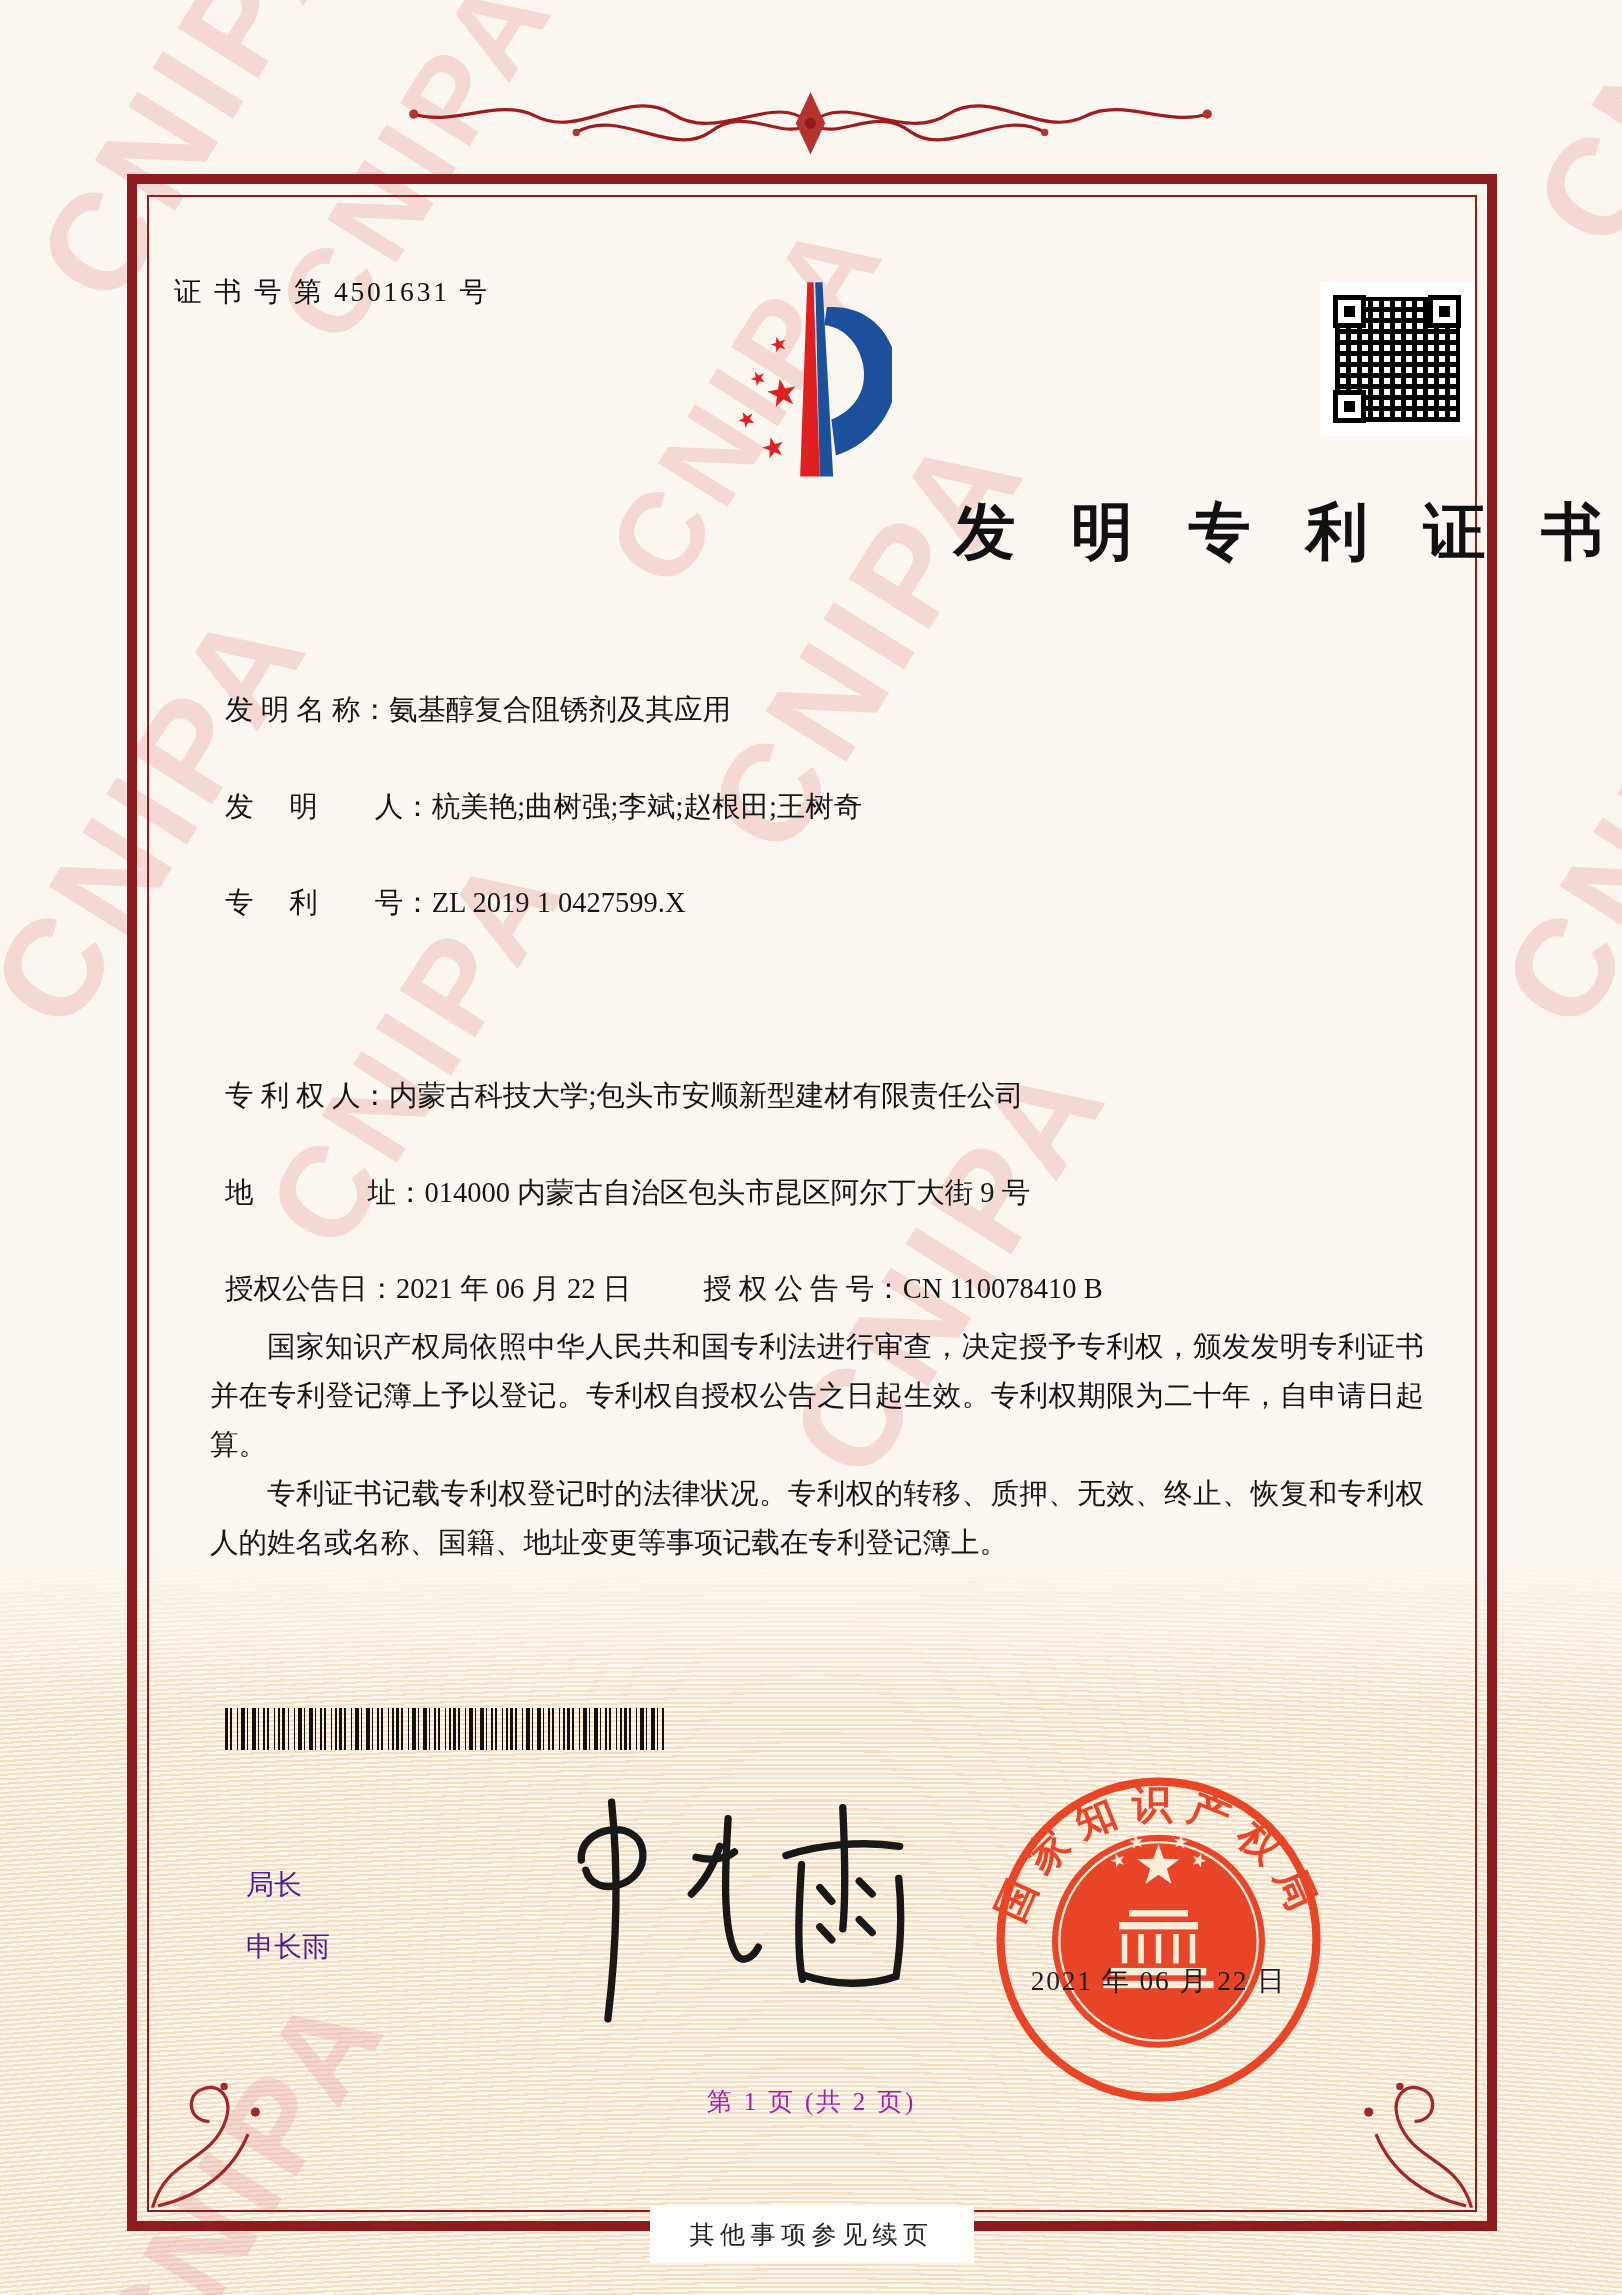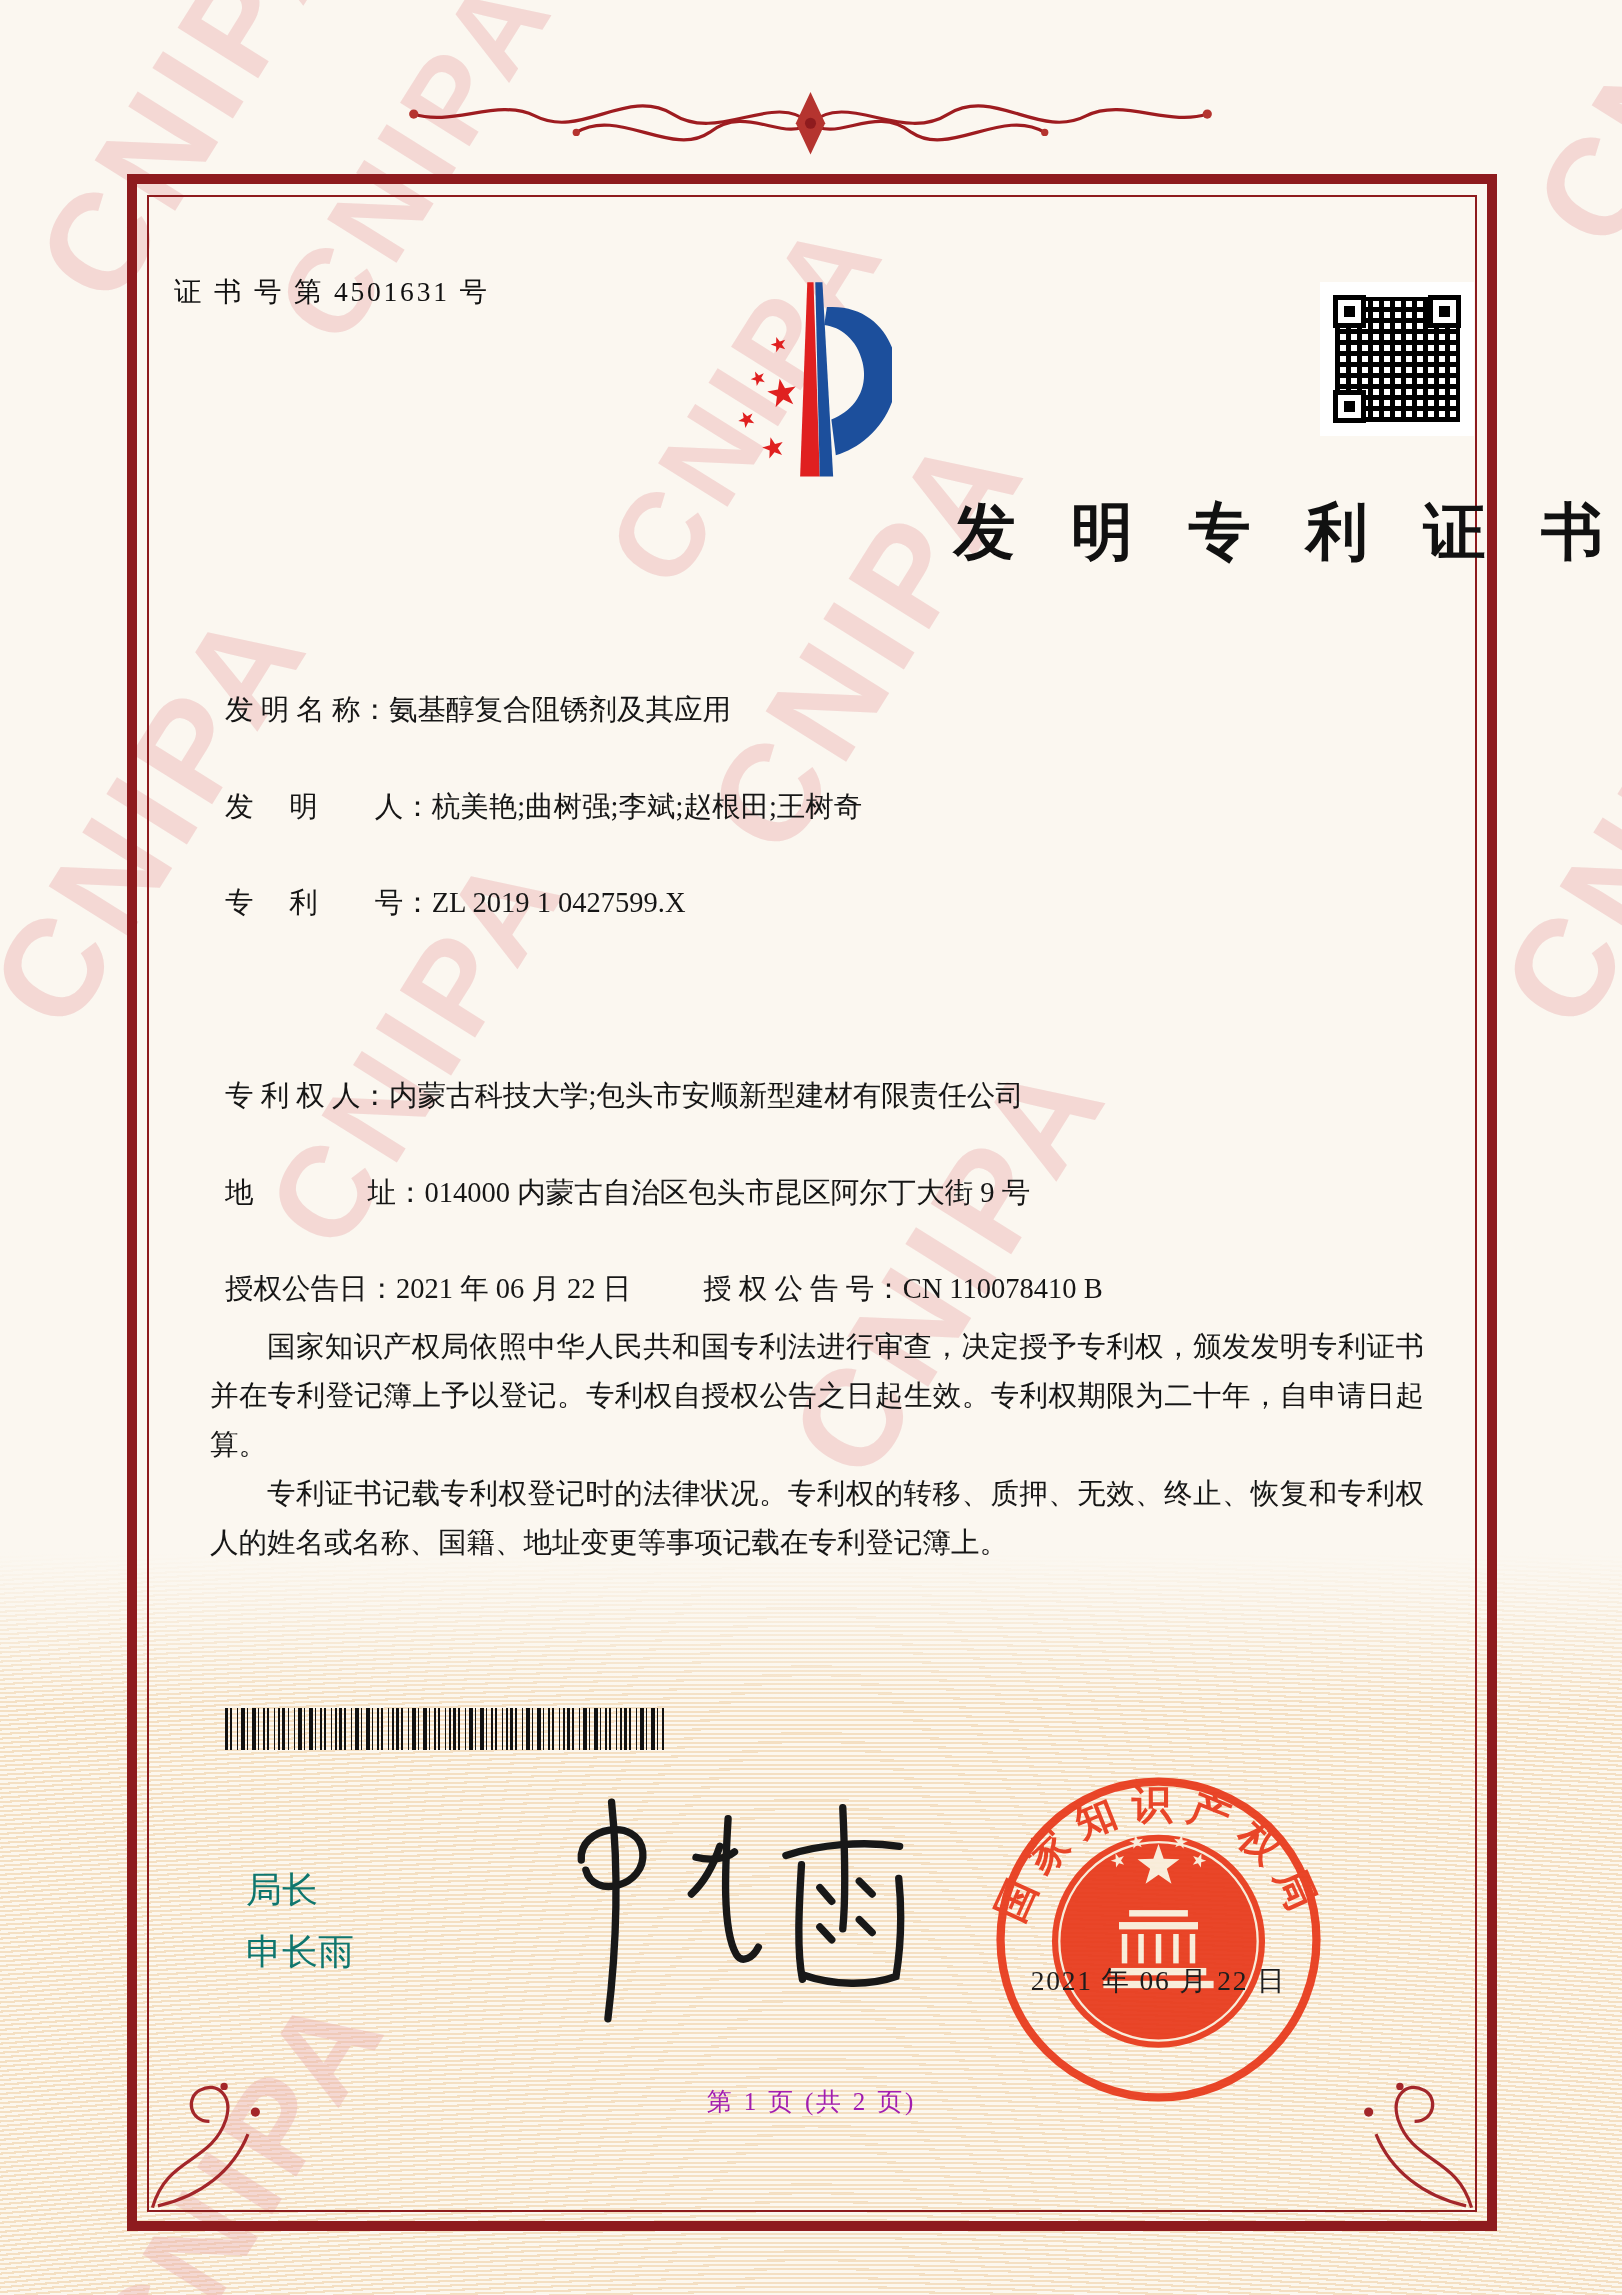--- a/index.html
+++ b/index.html
@@ -76,21 +76,21 @@
       #111 0 2.8px, transparent 2.8px 5.5px, #111 5.5px 7.3px, transparent 7.3px 12px,
       #111 12px 13px, transparent 13px 15.6px, #111 15.6px 20px, transparent 20px 22px,
       #111 22px 23px, transparent 23px 27.5px, #111 27.5px 31px, transparent 31px 33px,
       #111 33px 34px, transparent 34px 38px, #111 38px 40px, transparent 40px 42px,
       #111 42px 44px, transparent 44px 49px, #111 49px 50px, transparent 50px 53px,
       #111 53px 55px, transparent 55px 57px);
   }
 
   .signer-title, .signer-name {
     left:246px; font-family:Liberation Sans, sans-serif;
-    font-size:36px; font-weight:500; color:#0f766e;
+    font-size:28px; font-weight:500; color:#4c1d95;
   }
   .signer-title { top:1866px; }
   .signer-name  { top:1928px; }
 
   .signature-svg { left:540px; top:1791px; width:367px; height:239px; }
 
   
   .seal { left:984px; top:1765px; width:349px; height:349px; opacity:0.93; }
   .seal-date {
     left:984px; top:1963px; width:349px; text-align:center;
@@ -286,15 +286,16 @@
       </g>
     </g>
     <defs>
       <polygon id="star2" points="0,-8 1.9,-2.5 7.6,-2.5 3,1 4.7,6.5 0,3.1 -4.7,6.5 -3,1 -7.6,-2.5 -1.9,-2.5"></polygon>
     </defs>
   </svg>
   <div class="abs seal-date">2021 年 06 月 22 日</div>
 
   <div class="abs page-info">第 1 页 (共 2 页)</div>
 
+  <div class="abs footer-note">其他事项参见续页</div>
 
 </div>
 
 
 </body></html>

